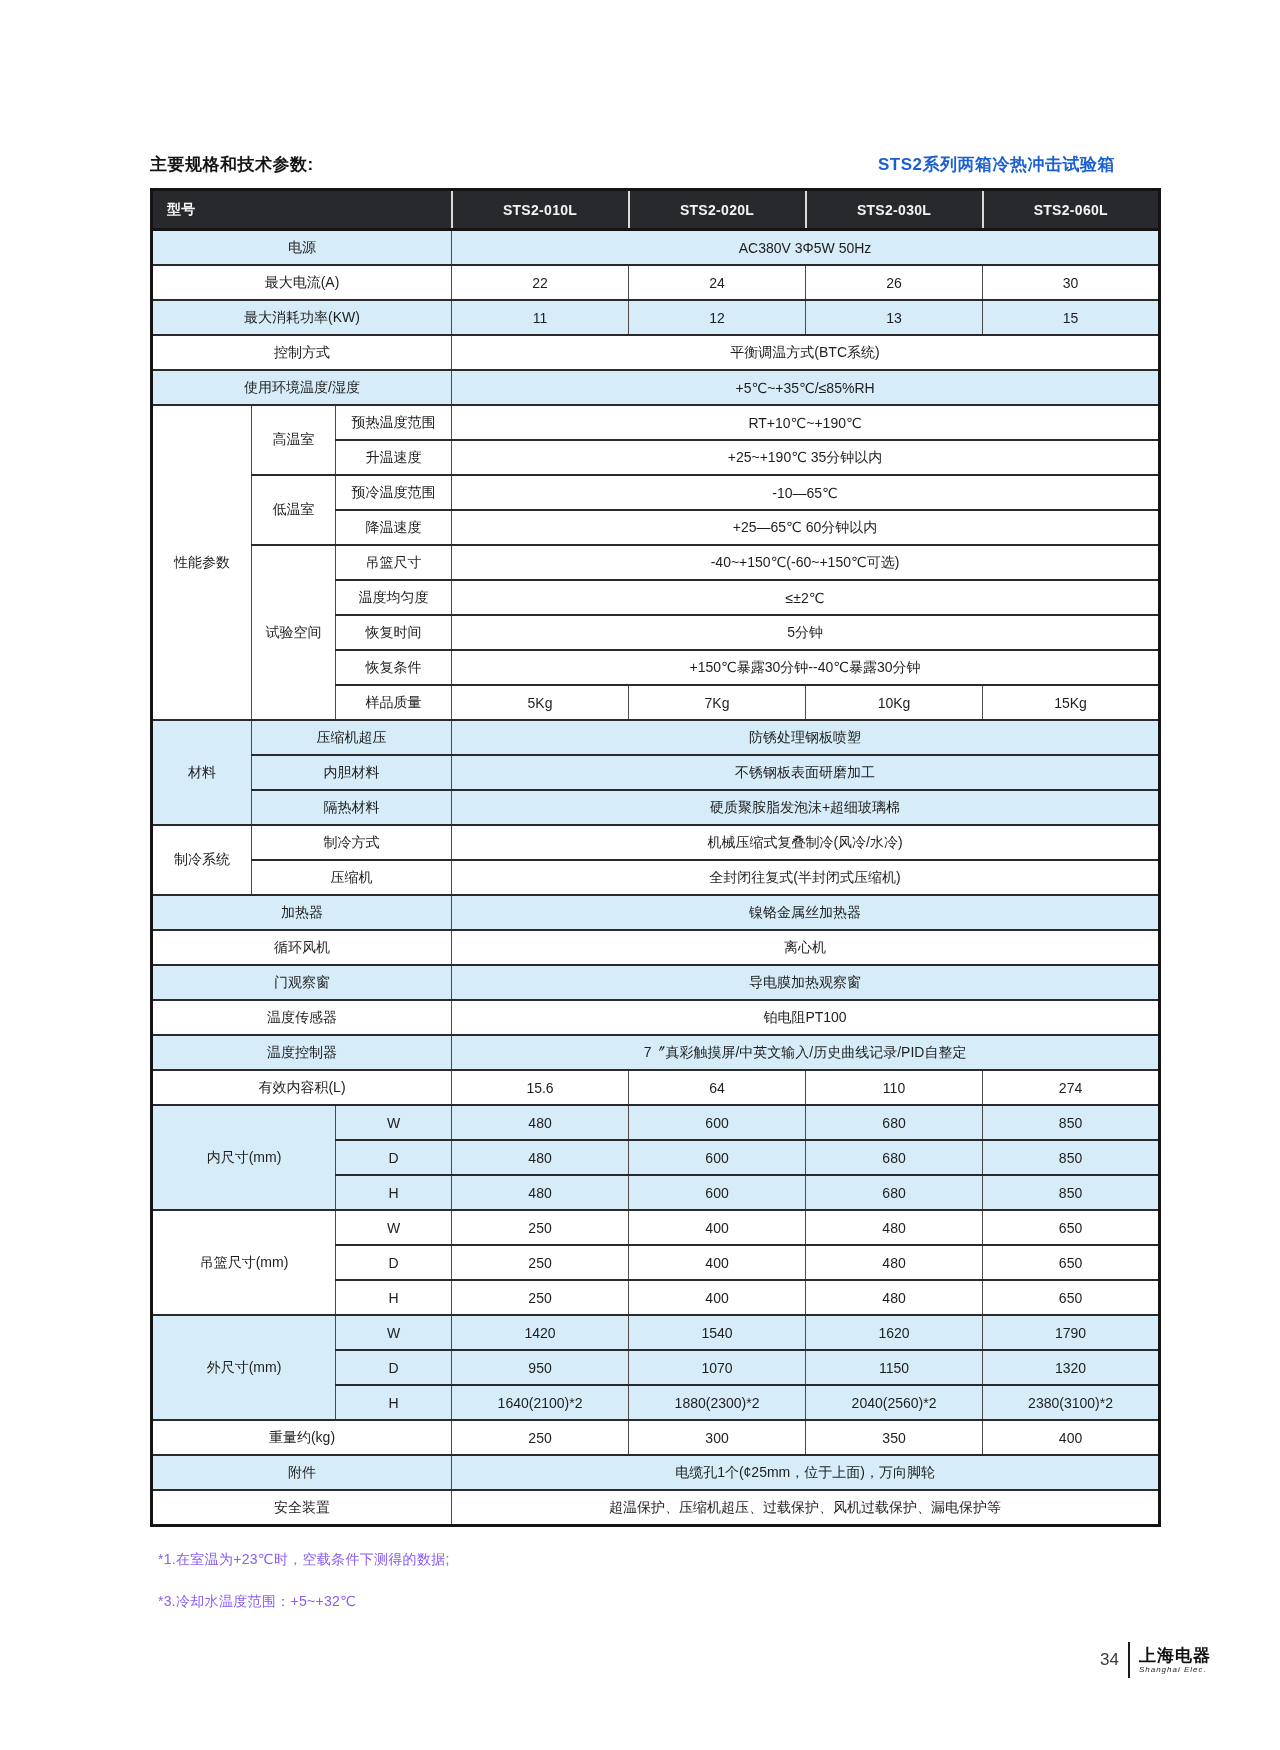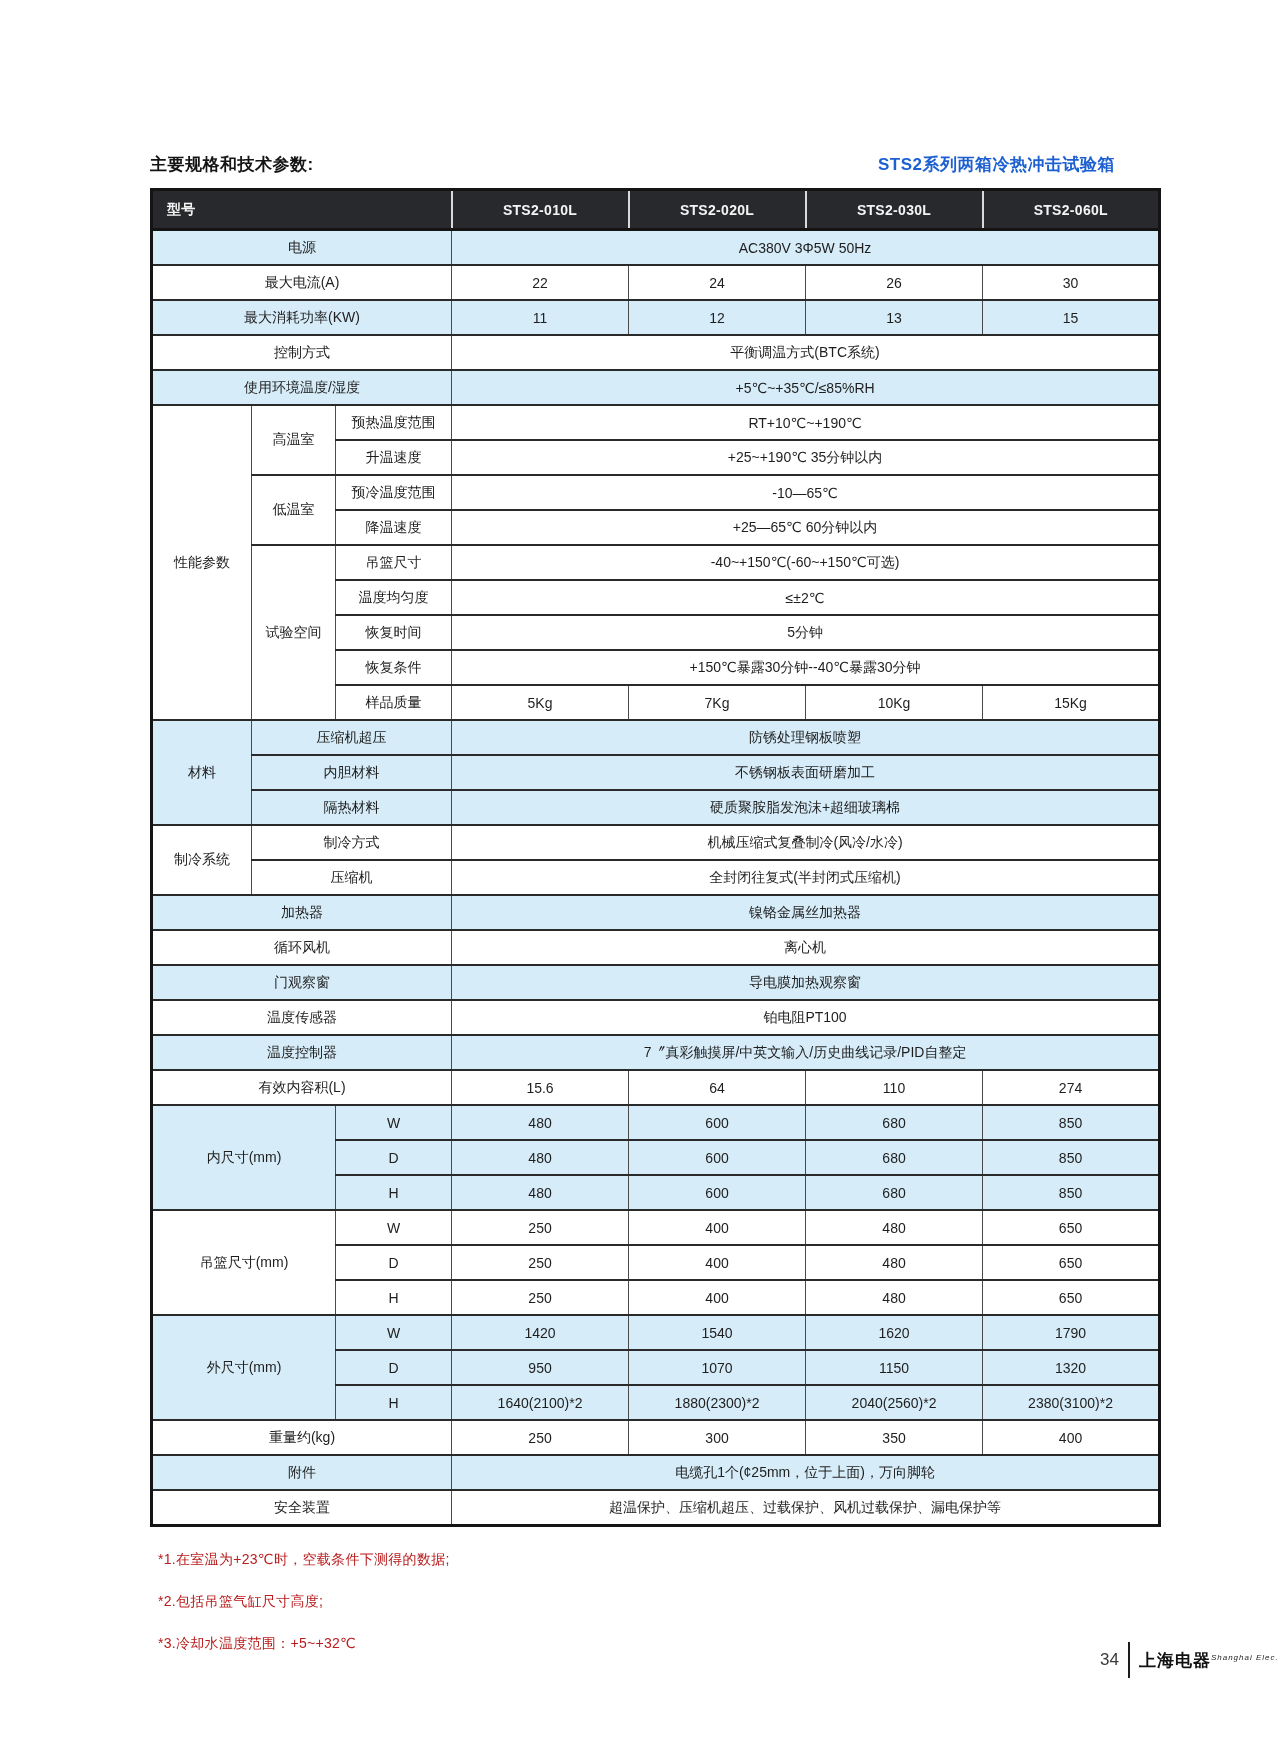--- a/index.html
+++ b/index.html
@@ -46,26 +46,26 @@
   }
   tr.hdr td:first-child{border-left:none;text-align:left;padding-left:14px;}
   .blue{background:#d6ecf8;}
   .lbl{text-align:left;padding-left:12px;}
   .lbl2{text-align:left;padding-left:11px;}
   .dimlbl{text-align:left;padding-left:18px;}
   .valL{text-align:left;padding-left:15px;}
   td.tall{height:46px;}
 
   .footnotes{margin-top:24px;padding-left:8px;}
-  .footnote{font-size:14px;color:#b91c1c;height:42px;letter-spacing:.3px;}
+  .footnote{font-size:14px;color:#8b5cf6;height:42px;letter-spacing:.3px;}
 
   .pagefooter{position:absolute;top:1642px;left:1100px;display:flex;align-items:center;}
   .page-num{font-size:17px;color:#3a3a3a;margin-right:9px;}
   .footer-divider{width:2px;height:36px;background:#1c1c1c;margin-right:9px;}
-  .brand-box{display:flex;flex-direction:row;line-height:1;}
+  .brand-box{display:flex;flex-direction:column;line-height:1;}
   .brand-name{font-size:17px;font-weight:bold;color:#111;letter-spacing:1px;}
   .brand-script{font-size:8px;color:#222;font-style:italic;margin-top:2px;letter-spacing:1px;}
 </style>
 </head>
 <body>
 
 <div class="sheet">
 
   <div class="titlebar">
     <div class="title-left">主要规格和技术参数:</div>
@@ -304,21 +304,20 @@
 
     <tr>
       <td colspan="3" class="lbl tall">安全装置</td>
       <td colspan="4" class="valL tall">超温保护、压缩机超压、过载保护、风机过载保护、漏电保护等</td>
     </tr>
   </tbody>
     </table>
 
   <div class="footnotes">
     <div class="footnote">*1.在室温为+23℃时，空载条件下测得的数据;</div>
-    <div class="footnote">*2.包括吊篮气缸尺寸高度;</div>
     <div class="footnote">*3.冷却水温度范围：+5~+32℃</div>
   </div>
 
 </div>
 
 <div class="pagefooter">
   <div class="page-num">34</div>
   <div class="footer-divider"></div>
   <div class="brand-box">
     <div class="brand-name">上海电器</div>

